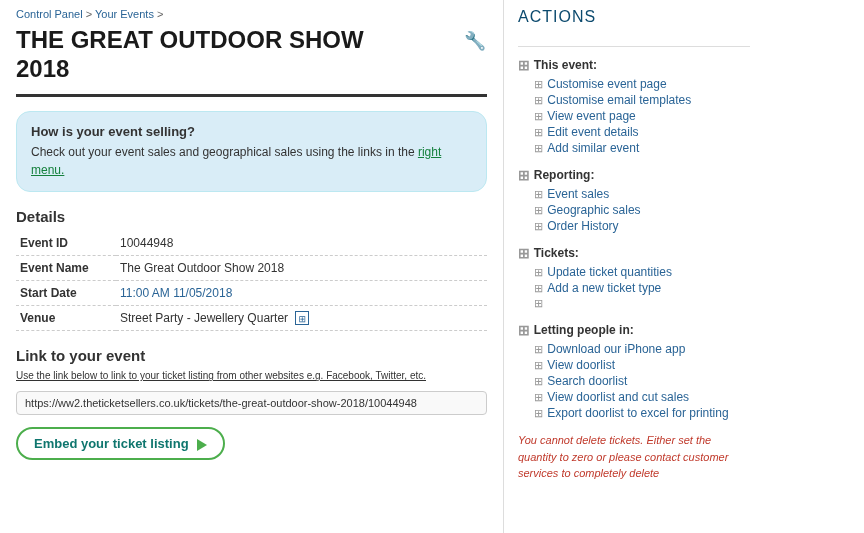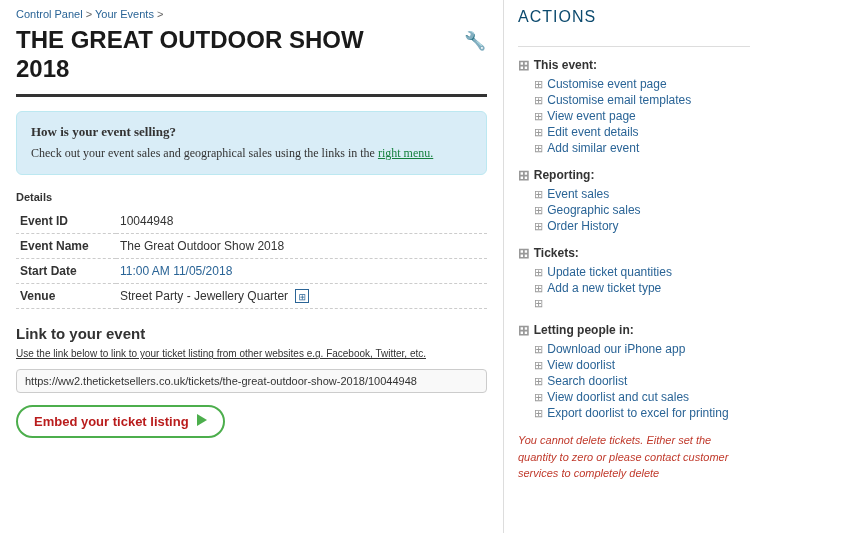--- a/index.html
+++ b/index.html
@@ -9,37 +9,37 @@
 
     
     .main { flex: 1; padding: 8px 16px 16px 16px; border-right: 1px solid #ddd; }
 
     .breadcrumb { font-size: 11px; color: #666; margin-bottom: 6px; }
     .breadcrumb a { color: #2a6496; text-decoration: none; }
 
     .event-title { font-size: 24px; font-weight: bold; color: #1a1a1a; line-height: 1.2; margin-bottom: 4px; }
     .title-divider { border: none; border-top: 3px solid #333; margin: 6px 0 14px 0; }
 
-    .info-box { background: #d9edf7; border: 1px solid #bce8f1; padding: 12px 14px; margin-bottom: 16px; border-radius: 6px; font-family: Liberation Serif, serif; }
+    .info-box { background: #d9edf7; border: 1px solid #bce8f1; padding: 12px 14px; margin-bottom: 16px; border-radius: 14px; }
     .info-box-title { font-weight: bold; color: #333; margin-bottom: 4px; }
     .info-box p { font-size: 12px; color: #333; line-height: 1.5; }
     .info-box a { color: #15803d; }
 
-    .details-heading { font-size: 11px; font-weight: bold; margin-bottom: 6px; }
+    .details-heading { font-size: 15px; font-weight: bold; margin-bottom: 6px; }
     .details-table { width: 100%; border-collapse: collapse; margin-bottom: 16px; }
     .details-table tr td { padding: 5px 4px; border-bottom: 1px dashed #ccc; font-size: 12px; vertical-align: middle; }
     .details-table tr td:first-child { font-weight: bold; width: 100px; color: #333; }
     .details-table tr td:last-child { color: #333; }
     .venue-icon { display: inline-block; width: 14px; height: 14px; border: 1px solid #2a6496; margin-left: 4px; vertical-align: middle; font-size: 9px; color: #2a6496; text-align: center; line-height: 14px; }
 
     .link-heading { font-size: 15px; font-weight: bold; margin-bottom: 4px; }
     .link-description { font-size: 10px; color: #333; margin-bottom: 8px; line-height: 1.5; text-decoration: underline; }
     .url-box { border: 1px solid #ccc; padding: 5px 8px; font-size: 11px; color: #333; background: #f9f9f9; margin-bottom: 12px; word-break: break-all; border-radius: 4px; }
 
-    .embed-btn { display: inline-flex; align-items: flex-start; gap: 8px; border: 2px solid #4cae4c; border-radius: 18px; padding: 7px 16px; font-size: 13px; font-weight: bold; color: #b91c1c; cursor: pointer; background: #fff; }
+    .embed-btn { display: inline-flex; align-items: flex-end; gap: 8px; border: 2px solid #4cae4c; border-radius: 18px; padding: 7px 16px; font-size: 13px; font-weight: bold; color: #0f766e; cursor: pointer; background: #fff; }
     .embed-btn .arrow { width: 0; height: 0; border-top: 6px solid transparent; border-bottom: 6px solid transparent; border-left: 10px solid #4cae4c; }
 
     
     .sidebar { width: 260px; padding: 8px 14px; }
 
     .actions-title { font-size: 16px; font-weight: normal; color: #0c4a6e; letter-spacing: 1px; border-bottom: 1px solid #ddd; padding-bottom: 20px; margin-bottom: 10px; }
 
     .action-section { margin-bottom: 12px; }
     .action-section-title { font-weight: bold; font-size: 12px; margin-bottom: 4px; display: flex; align-items: center; gap: 4px; }
     .section-icon { color: #999; font-size: 14px; }

